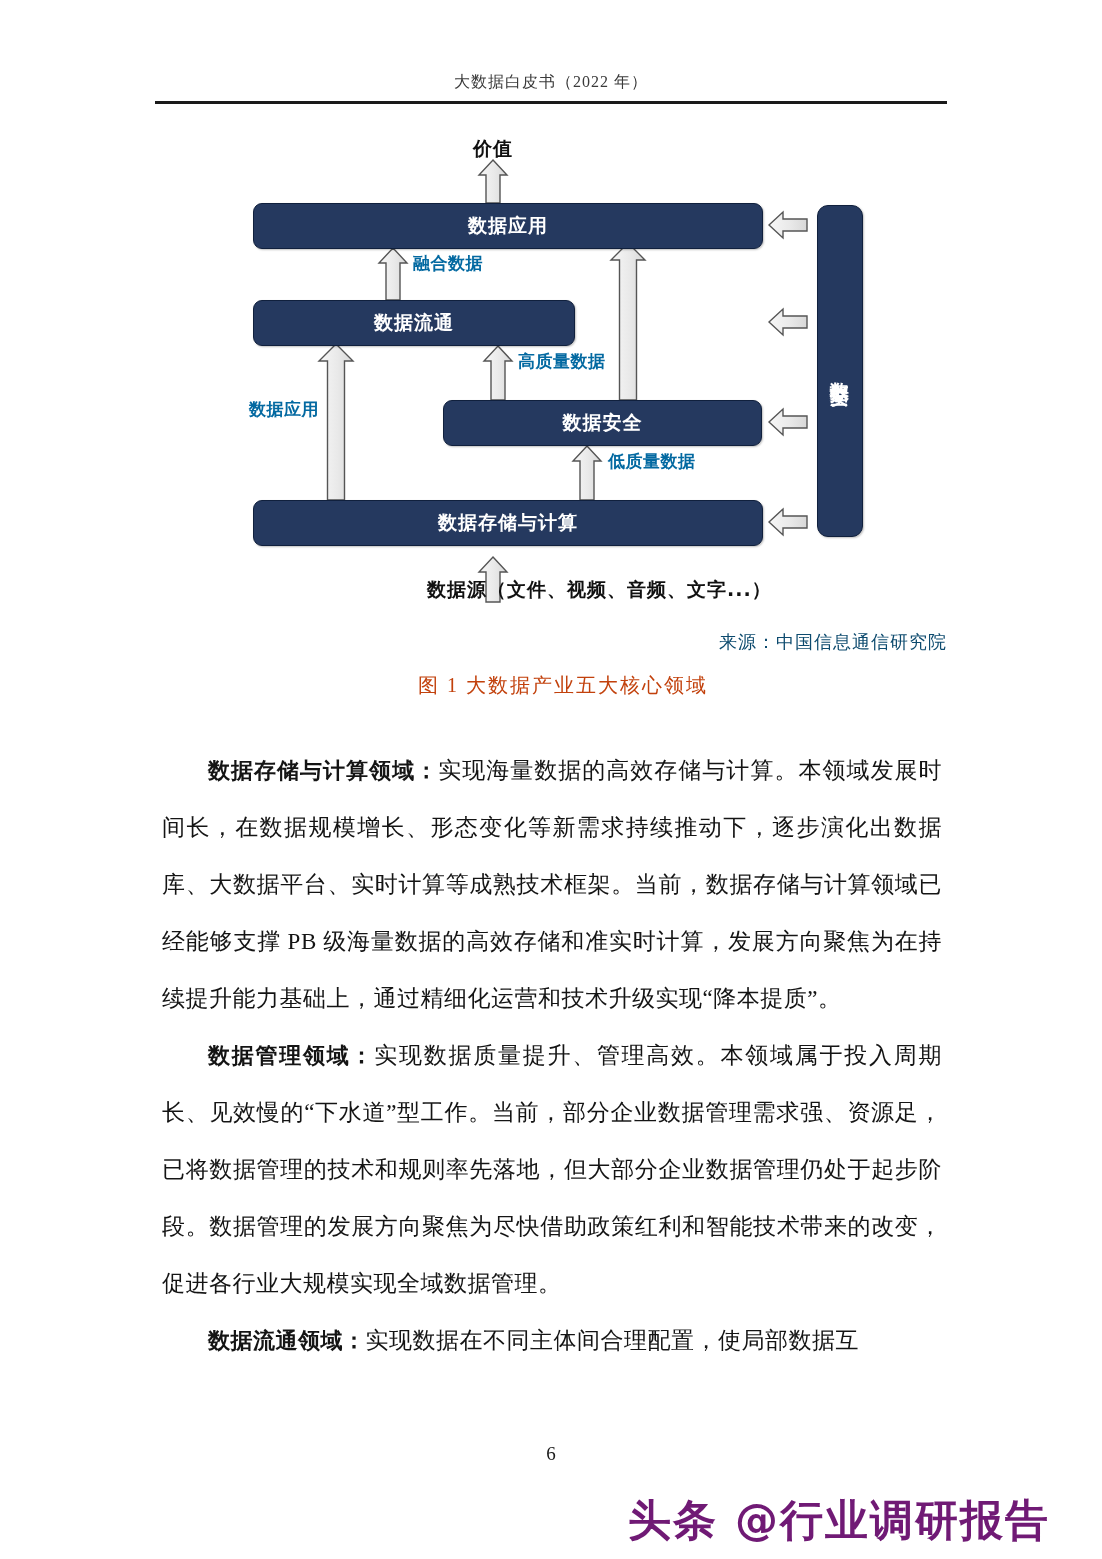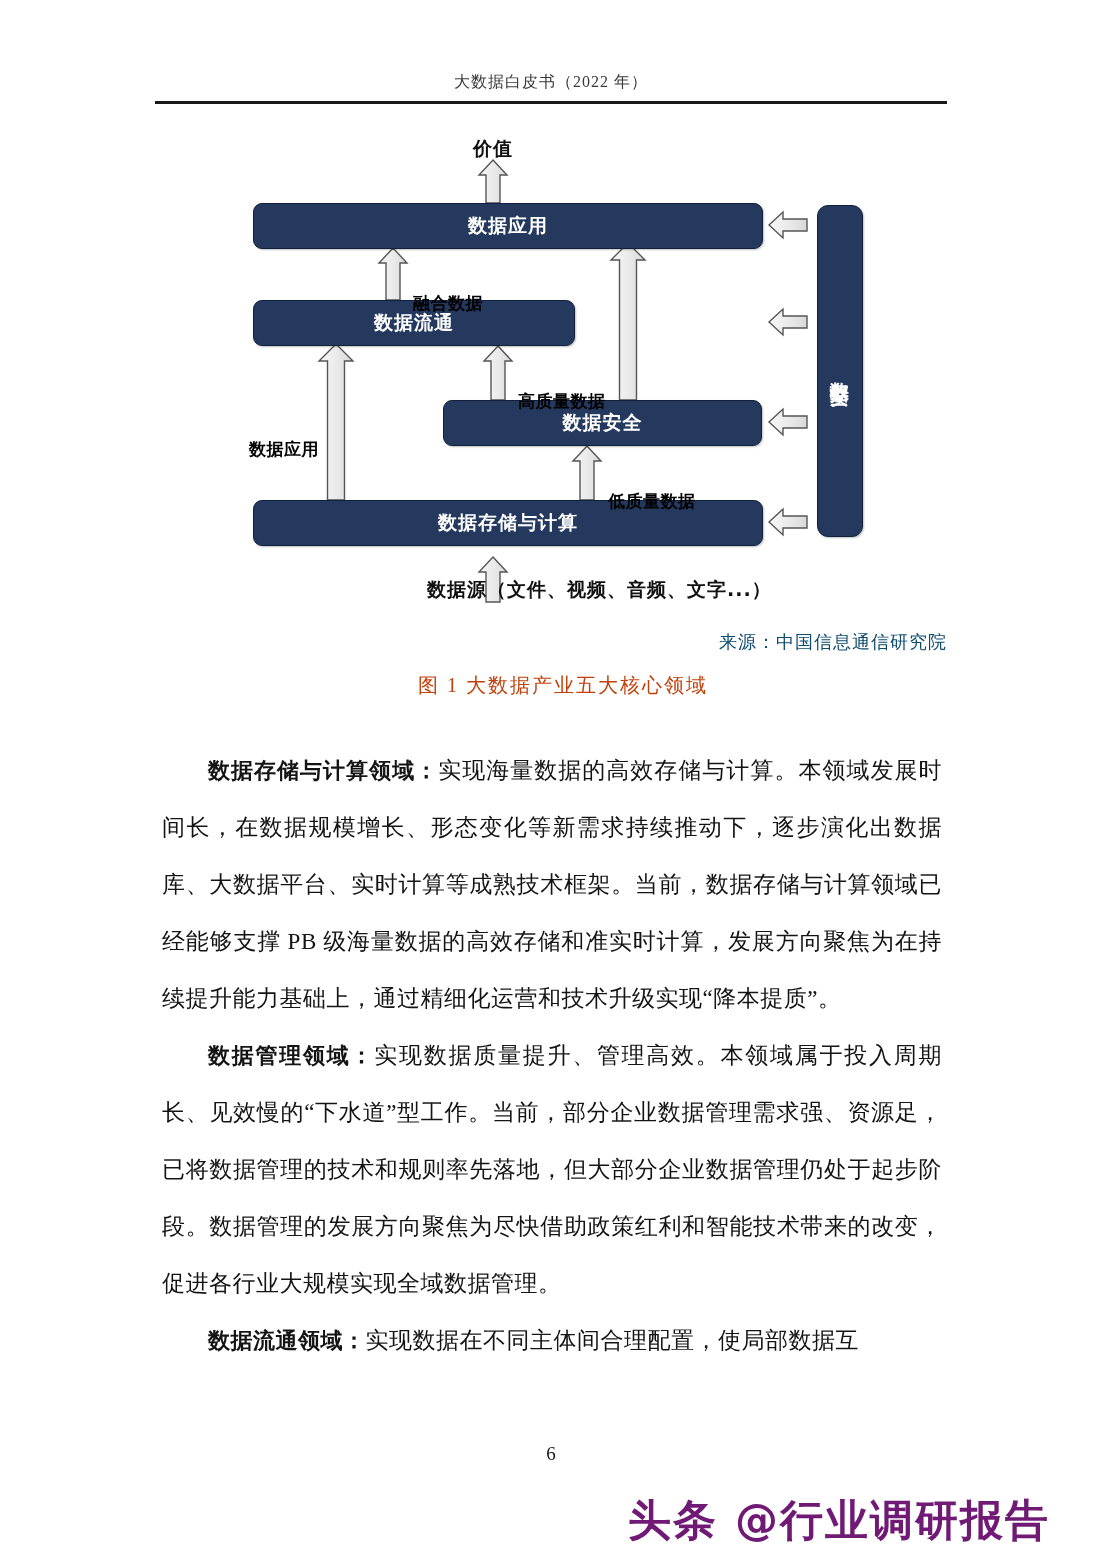--- a/index.html
+++ b/index.html
@@ -115,24 +115,23 @@
     letter-spacing: 1px;
     white-space: nowrap;
   }
 
   
   .flow-label {
     position: absolute;
     font-family: "DejaVu Sans", "Liberation Sans", sans-serif;
     font-weight: bold;
     font-size: 17px;
-    color: #000000;
+    color: #0369a1;
     letter-spacing: 0.5px;
     white-space: nowrap;
-    margin-top: 40px;
   }
   #label-fusion   { left: 258px; top: 132px; }
   #label-highq    { left: 363px; top: 230px; }
   #label-lowq     { left: 453px; top: 330px; }
   #label-local    { left: 94px;  top: 278px; }
 
   .arrow-svg { position: absolute; overflow: visible; }
 
   
   #credit-line {

